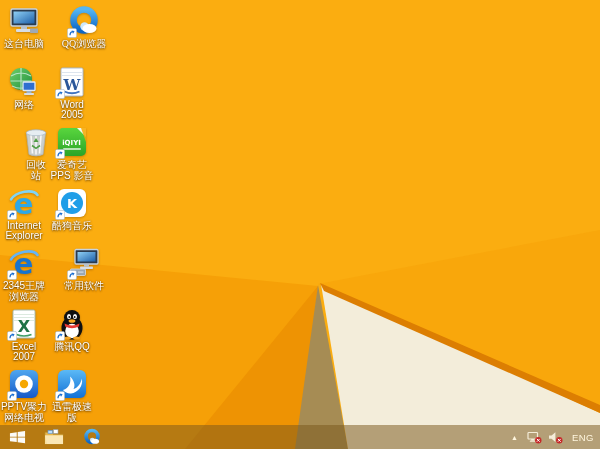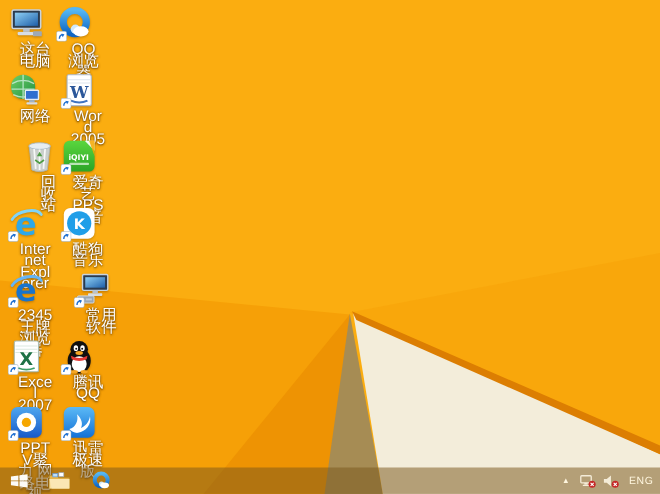--- a/index.html
+++ b/index.html
@@ -9,22 +9,22 @@
   }
   *{margin:0;padding:0;box-sizing:border-box;}
   html,body{width:600px;height:449px;overflow:hidden;}
   body{font-family:"Liberation Sans","DejaVu Sans",sans-serif;position:relative;background:var(--wp-base);}
   .wallpaper{position:absolute;inset:0;z-index:0;}
   .icon-layer{position:absolute;inset:0;z-index:2;}
   .desk-icon{position:absolute;width:48px;display:flex;flex-direction:column;align-items:center;cursor:default;}
   .glyph-wrap{position:relative;width:32px;height:32px;}
   .glyph-wrap svg.main{width:32px;height:32px;display:block;filter:drop-shadow(0 1px 1px rgba(90,50,0,0.35));}
   .shortcut-badge{position:absolute;left:-1px;bottom:-1px;width:10px;height:10px;}
-  .icon-label{margin-top:2px;font-size:14px;line-height:10.5px;color:var(--label-color);text-align:center;
-    text-shadow:0 1px 2px rgba(70,40,0,0.85),0 0 2px rgba(70,40,0,0.6);word-break:break-word;max-width:50px;margin-left:16px;}
+  .icon-label{margin-top:2px;font-size:10px;line-height:10.5px;color:var(--label-color);text-align:center;
+    text-shadow:0 1px 2px rgba(70,40,0,0.85),0 0 2px rgba(70,40,0,0.6);word-break:break-word;max-width:50px;}
   .taskbar{position:absolute;left:0;right:0;bottom:0;height:24px;z-index:5;background:var(--taskbar-tint);
     display:flex;align-items:center;}
   .tb-left{display:flex;align-items:center;height:100%;}
   .tb-btn{height:100%;display:flex;align-items:center;justify-content:center;padding:0 9px;}
   .tb-btn svg{display:block;}
   .tray{position:absolute;right:3px;top:0;height:100%;display:flex;align-items:center;gap:6px;color:var(--tray-text);}
   .tray-chevron{font-size:7px;padding:2px 3px;color:var(--tray-text);}
   .tray-ic{width:15px;height:13px;display:flex;align-items:center;}
   .tray-lang{font-size:9.5px;letter-spacing:0.5px;padding:0 3px;}
   .tray-clock{font-size:8.5px;line-height:9.5px;text-align:center;padding:0 3px;white-space:nowrap;}
@@ -214,21 +214,21 @@
 <div class="icon-layer">
     <div class="desk-icon" style="left: 0px; top: 5px;">
     <div class="glyph-wrap">
       <svg class="main">
           <use href="#sym-computer"></use>
         </svg>
 
     </div>
     <div class="icon-label">这台电脑</div>
   </div>
-    <div class="desk-icon" style="left: 44px; top: 5px;">
+    <div class="desk-icon" style="left: 60px; top: 5px; font-family: Liberation Serif, serif;">
     <div class="glyph-wrap">
       <svg class="main">
           <use href="#sym-qqbrowser"></use>
         </svg>
       <svg class="shortcut-badge">
           <use href="#sym-shortcut"></use>
         </svg>
     </div>
     <div class="icon-label">QQ浏览器</div>
   </div>

